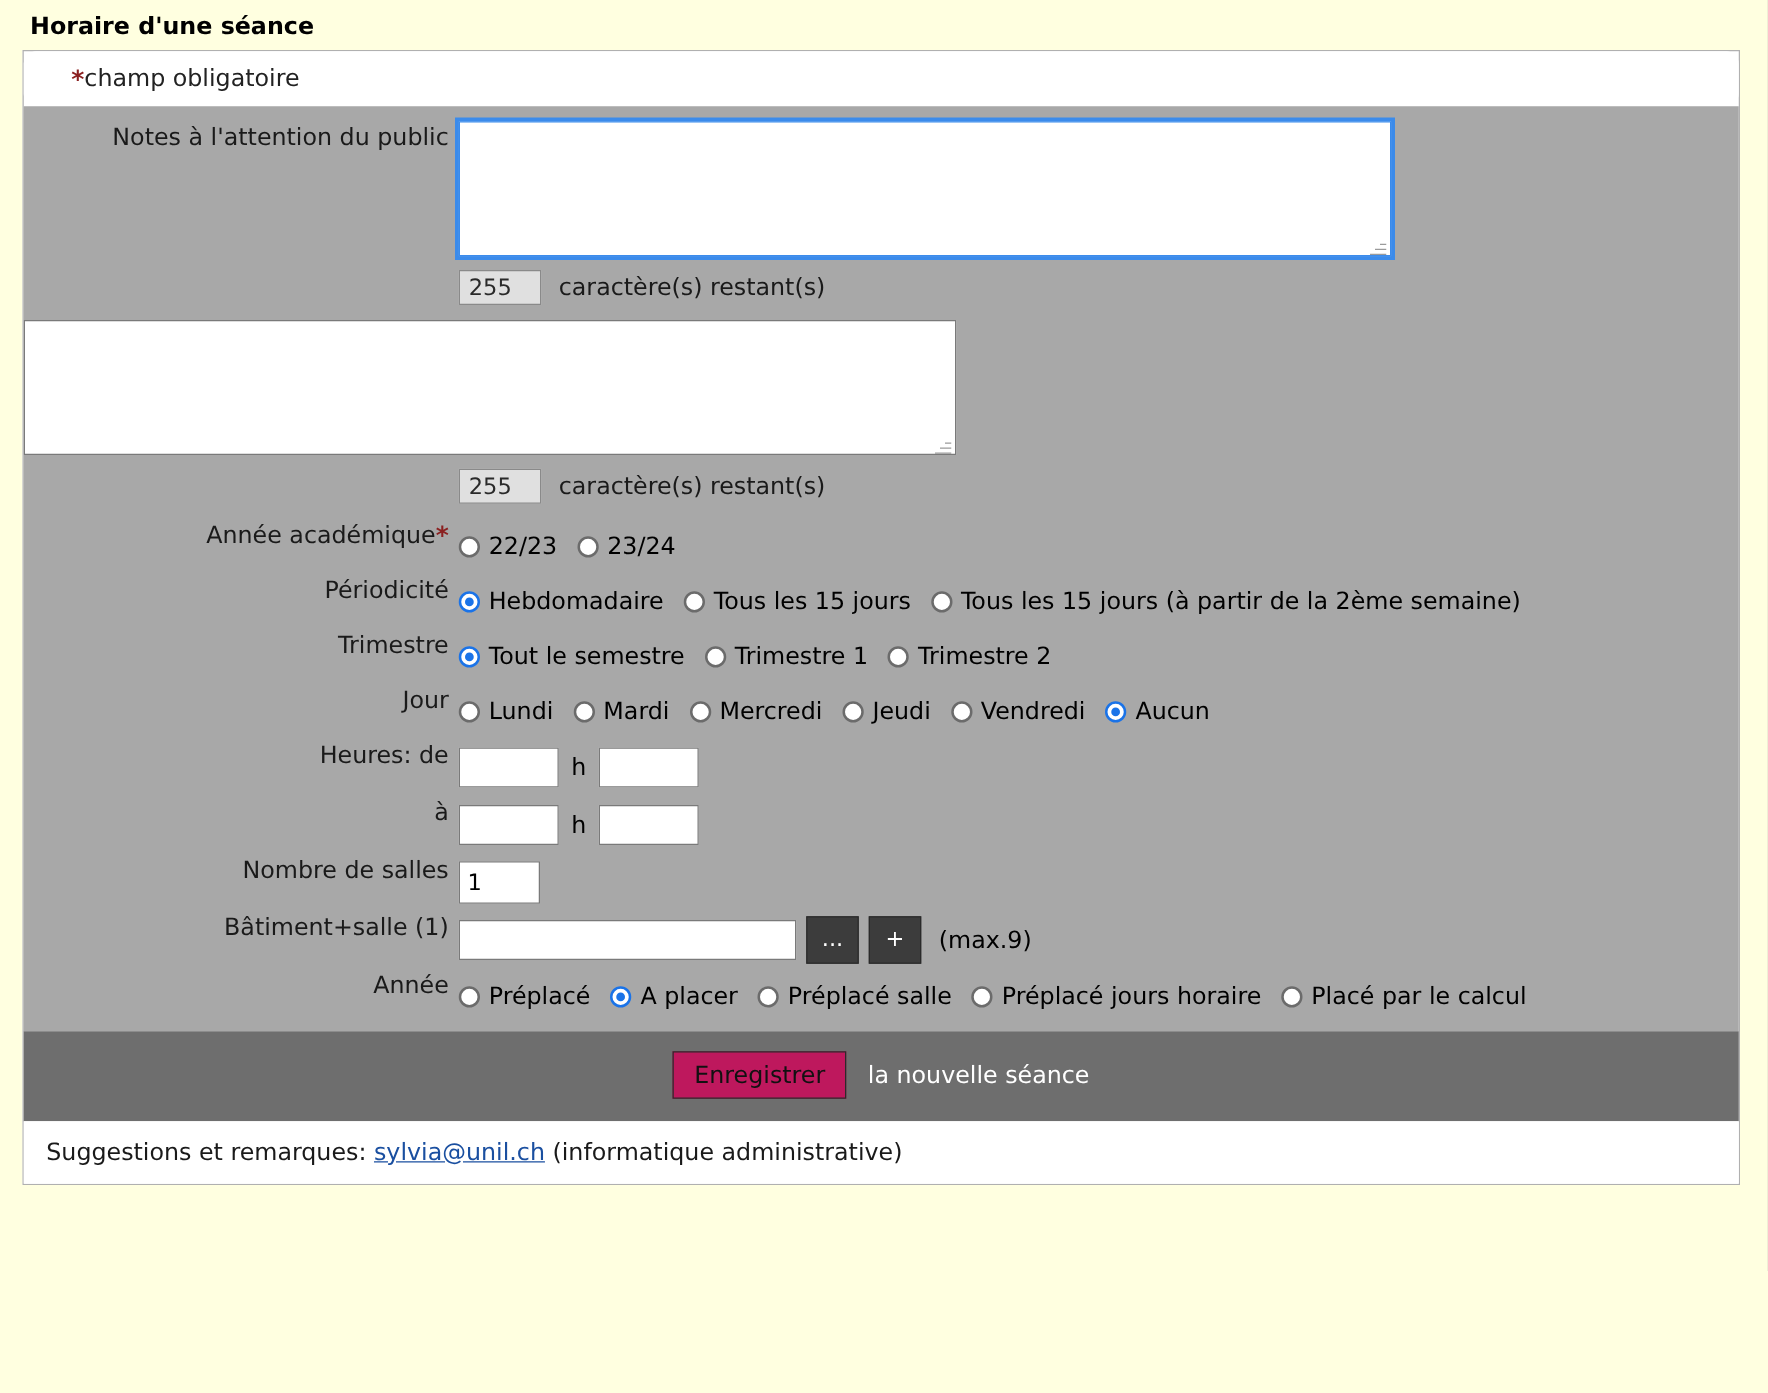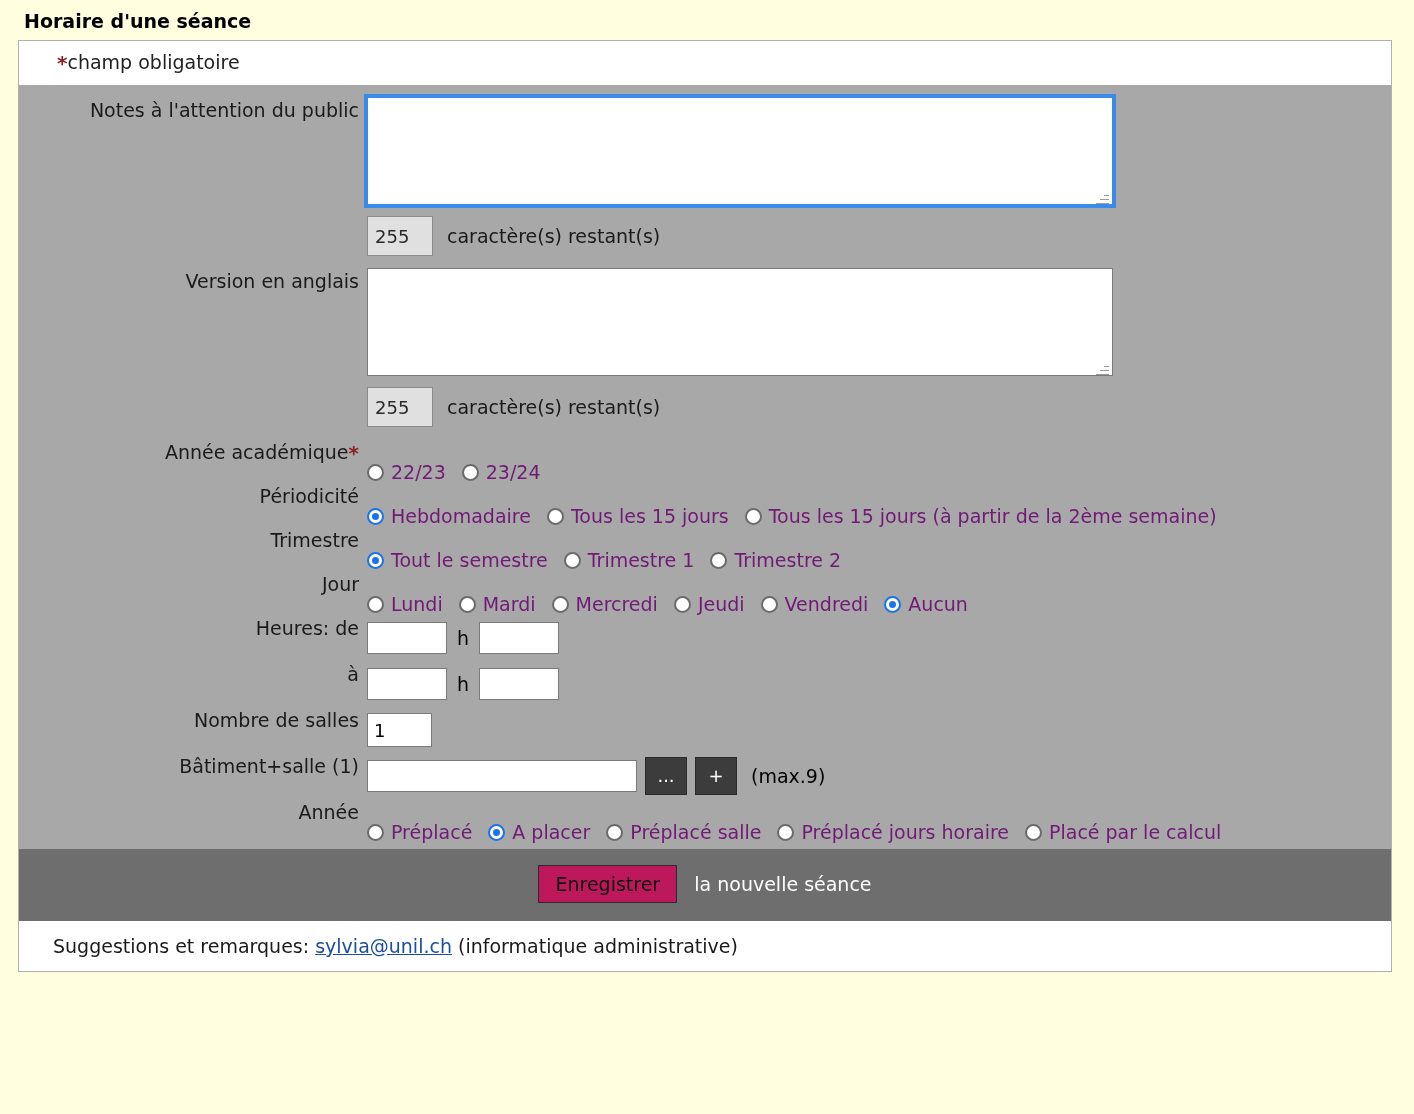--- a/index.html
+++ b/index.html
@@ -100,40 +100,40 @@
   .resize-grip i {
     position:absolute; right:0; display:block; height:1px; background:#9b9b9b;
   }
   .counter-row {
     display: flex;
     align-items: center;
     margin: 7px 0 12px 0;
   }
   .counter-box {
     width: 66px;
-    height: 40px;
+    height: 28px;
     border: 1px solid #8a8a8a;
     background: #e0e0e0;
     color: #2a2a2a;
     font-size: 18px;
     display: flex;
     align-items: center;
     padding-left: 7px;
     box-sizing: border-box;
   }
   .counter-text {
     font-size: 19px;
     color: #1a1a1a;
     margin-left: 14px;
   }
   .radio-line {
     display: flex;
-    align-items: flex-end;
-    font-size: 19px;
-    color: #701a75;
+    align-items: center;
+    font-size: 19px;
+    color: #000000;
     min-height: 44px;
   }
   .radio-opt {
     display: flex;
     align-items: center;
     margin-right: 16px;
     white-space: nowrap;
   }
   .radio {
     width: 17px;
@@ -222,21 +222,21 @@
   }
   .save-caption {
     font-size: 19px;
     color: #fff;
     margin-left: 12px;
   }
   .bottom-note {
     background: #fff;
     font-size: 19px;
     color: #1a1a1a;
-    padding: 14px 0 14px 34px;
+    padding: 14px 0 14px 18px;
   }
   a.mail {
     color: #1a4fa0;
     text-decoration: underline;
   }
 </style>
 </head>
 <body>
 
 <div class="page">
@@ -268,21 +268,20 @@
         <div class="label-col"></div>
         <div class="field-col">
           <div class="counter-row">
             <div class="counter-box">255</div>
             <div class="counter-text">caractère(s) restant(s)</div>
           </div>
         </div>
       </div>
 
       <div class="row">
-        <div class="label-col">Version en anglais</div>
         <div class="field-col">
           <span class="ta-wrap">
             <textarea class="notes" style=""></textarea>
             <span class="resize-grip">
               <i style="bottom:1px;width:13px"></i>
                 <i style="bottom:5px;width:9px"></i>
                 <i style="bottom:9px;width:5px"></i>
             </span>
           </span>
         </div>

